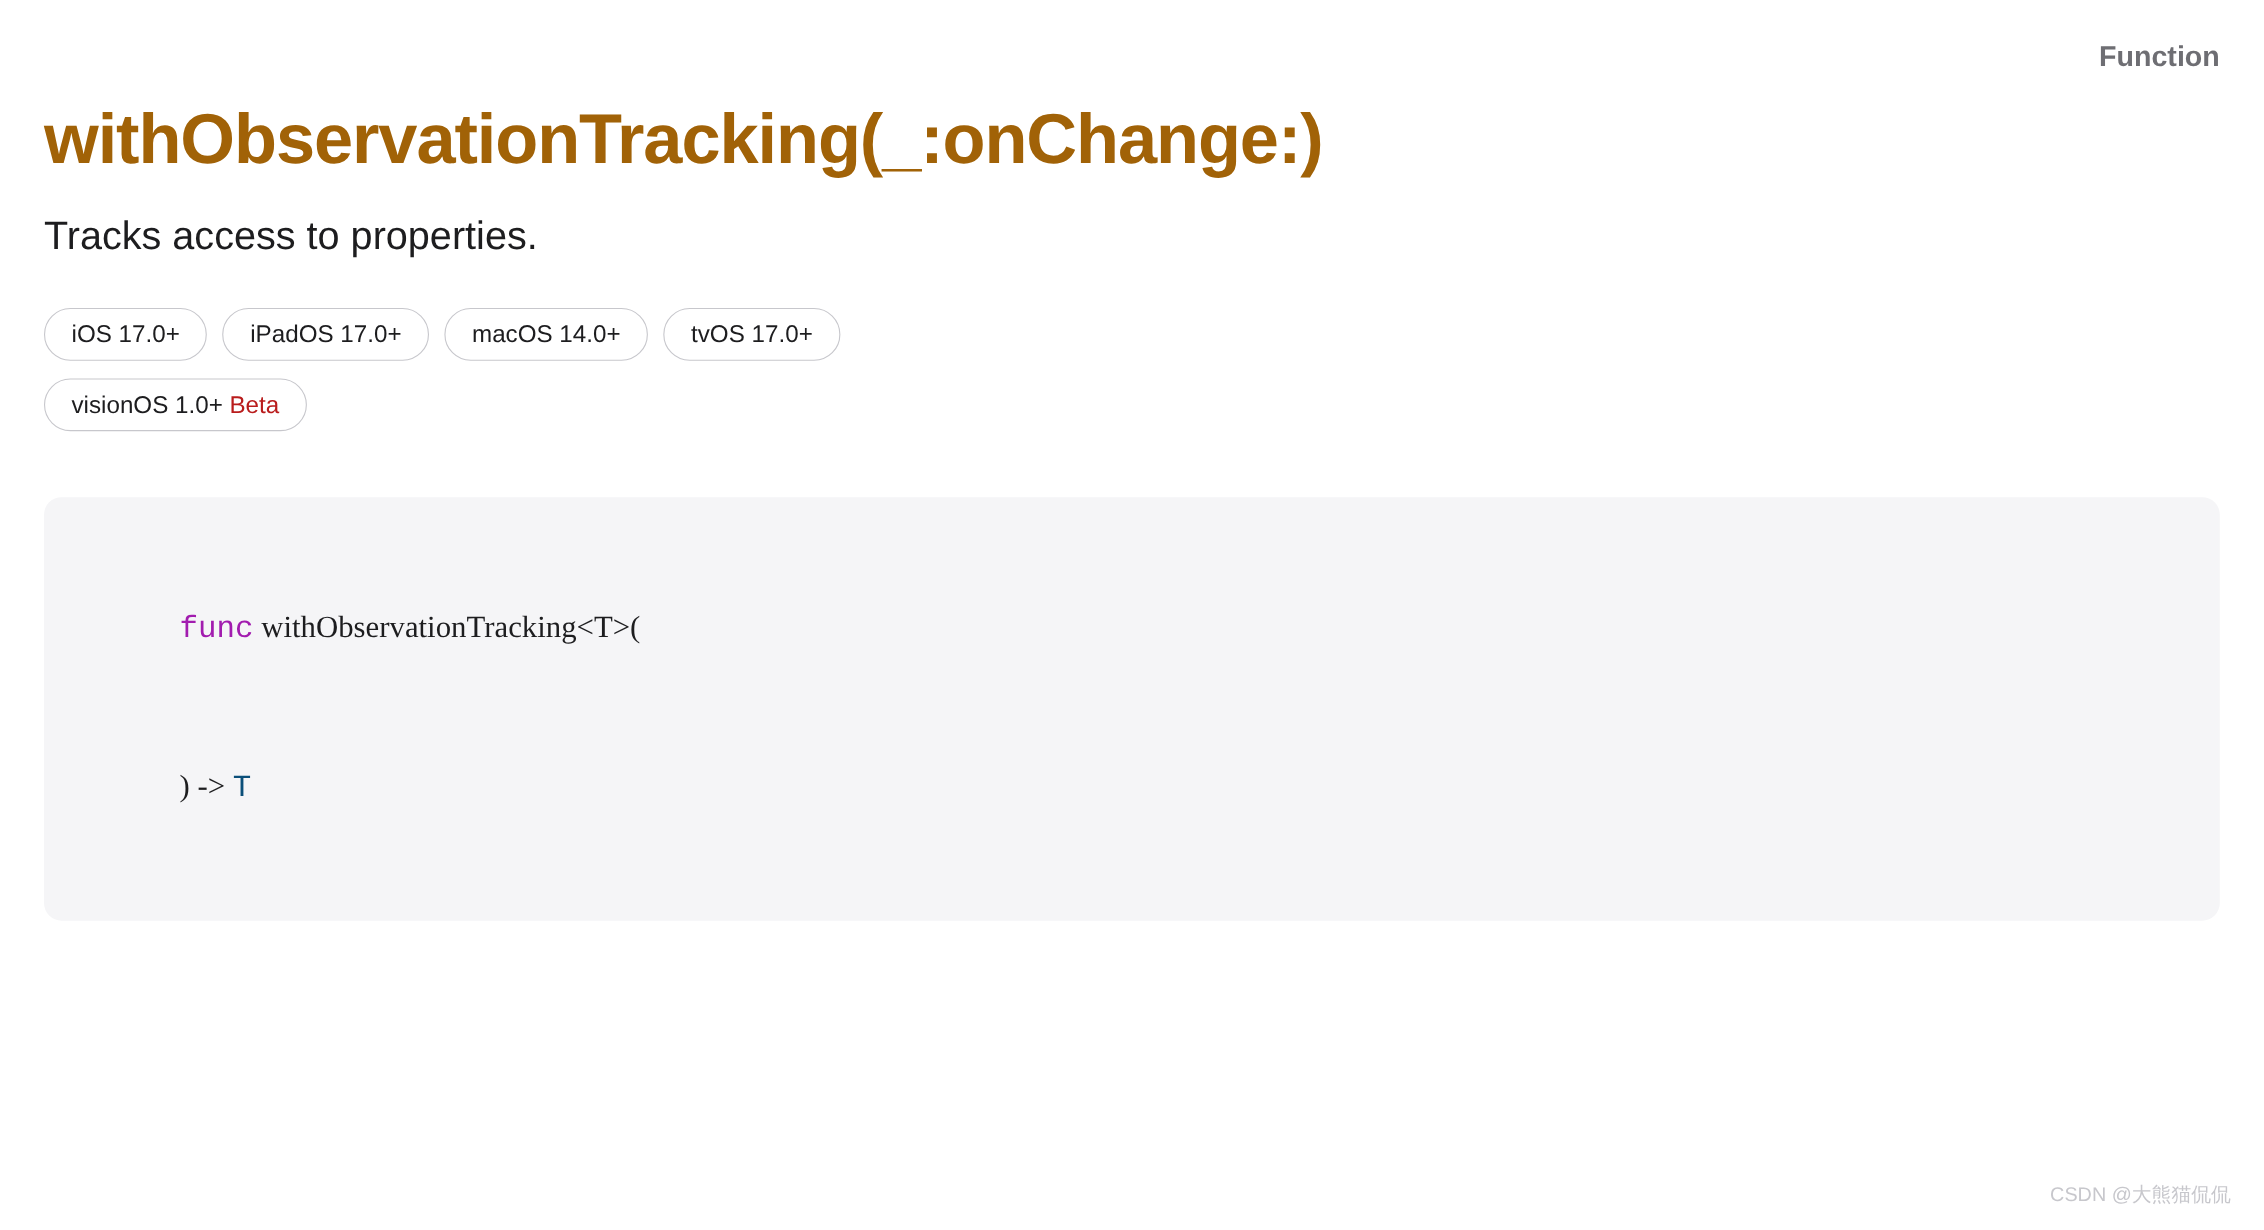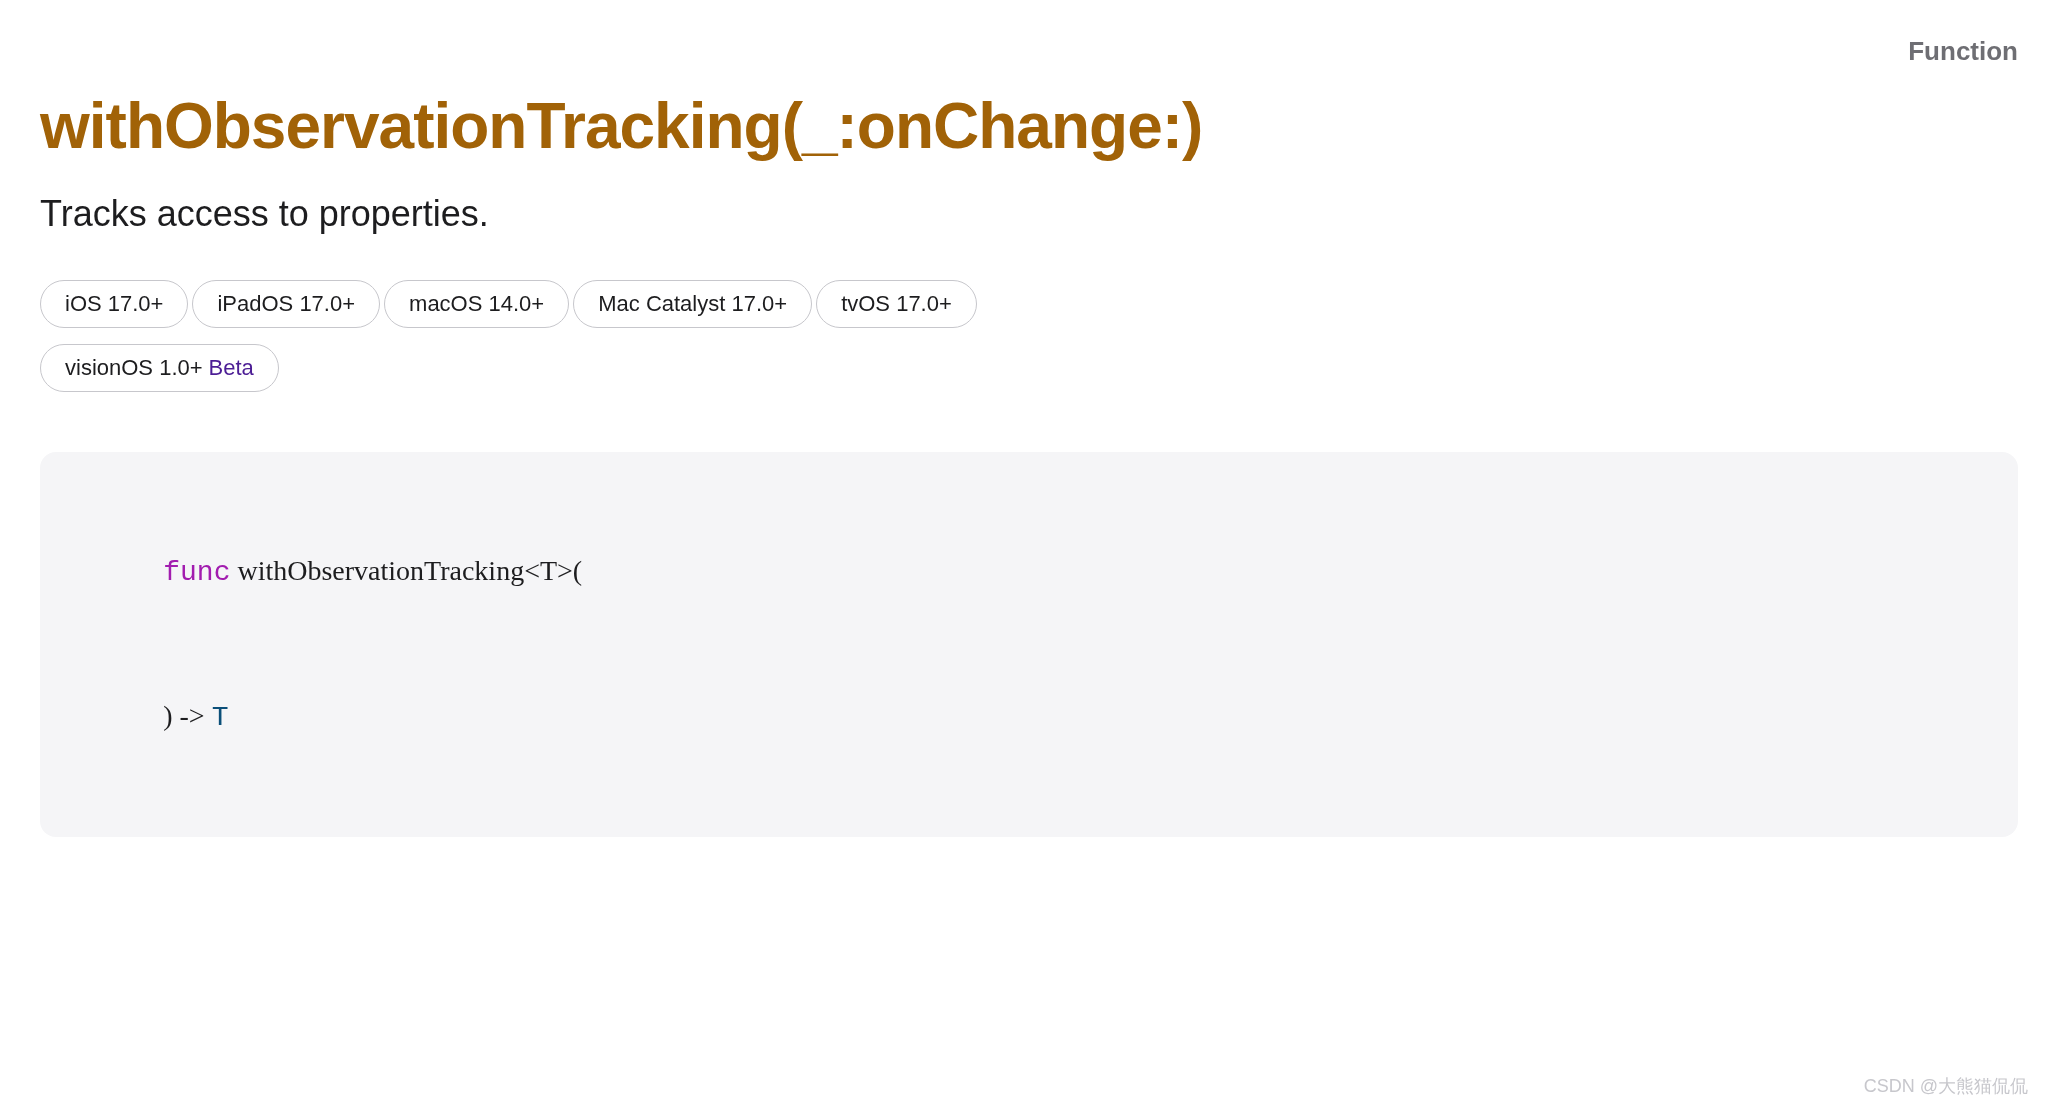--- a/index.html
+++ b/index.html
@@ -39,39 +39,39 @@
       font-size: 36px;
       font-weight: 400;
       color: #1d1d1f;
       margin-bottom: 40px;
       line-height: 1.4;
     }
 
     .badges-row {
       display: flex;
       flex-wrap: wrap;
-      gap: 4px;
+      gap: 14px;
       margin-bottom: 16px;
     }
 
     .badge {
       display: inline-flex;
       align-items: center;
       border: 1.5px solid #c7c7cc;
       border-radius: 999px;
       padding: 10px 24px;
       font-size: 22px;
       font-weight: 400;
       color: #1d1d1f;
       background: #ffffff;
       white-space: nowrap;
     }
 
     .badge-beta {
-      color: #4c1d95;
+      color: #b91c1c;
       margin-left: 6px;
     }
 
     .badges-row-2 {
       display: flex;
       flex-wrap: wrap;
       gap: 16px;
       margin-bottom: 60px;
     }
 
@@ -121,21 +121,20 @@
 <div class="category-label">Function</div>
 
 <div class="function-title">withObservationTracking(_:onChange:)</div>
 
 <div class="description">Tracks access to properties.</div>
 
 <div class="badges-row">
   <span class="badge">iOS 17.0+</span>
   <span class="badge">iPadOS 17.0+</span>
   <span class="badge">macOS 14.0+</span>
-  <span class="badge">Mac Catalyst 17.0+</span>
   <span class="badge">tvOS 17.0+</span>
 </div>
 
 <div class="badges-row-2">
   <span class="badge">
     <span>visionOS 1.0+</span>
       <span class="badge-beta">Beta</span>
   </span>
 </div>
 

